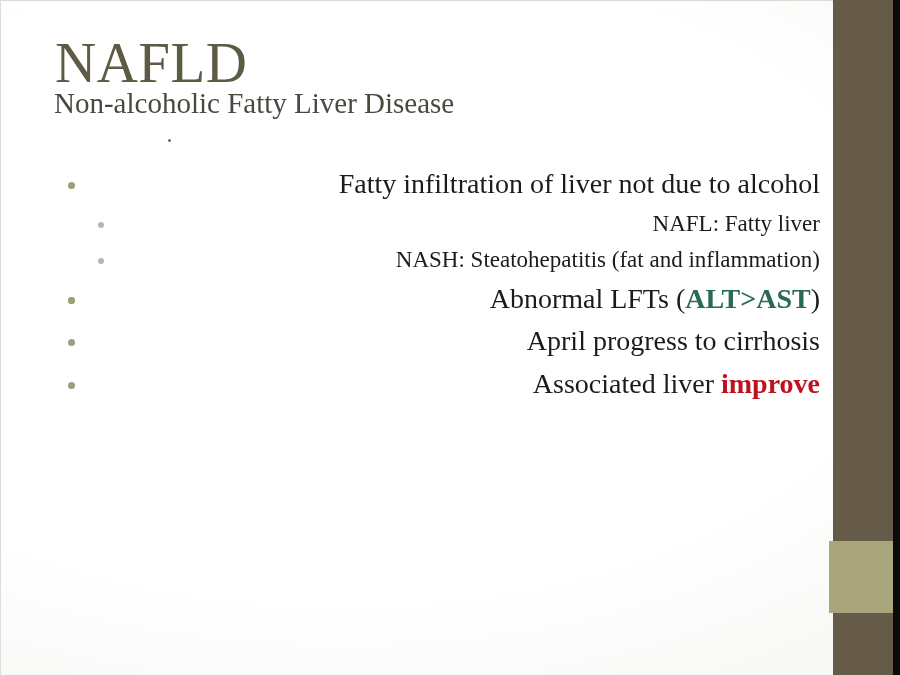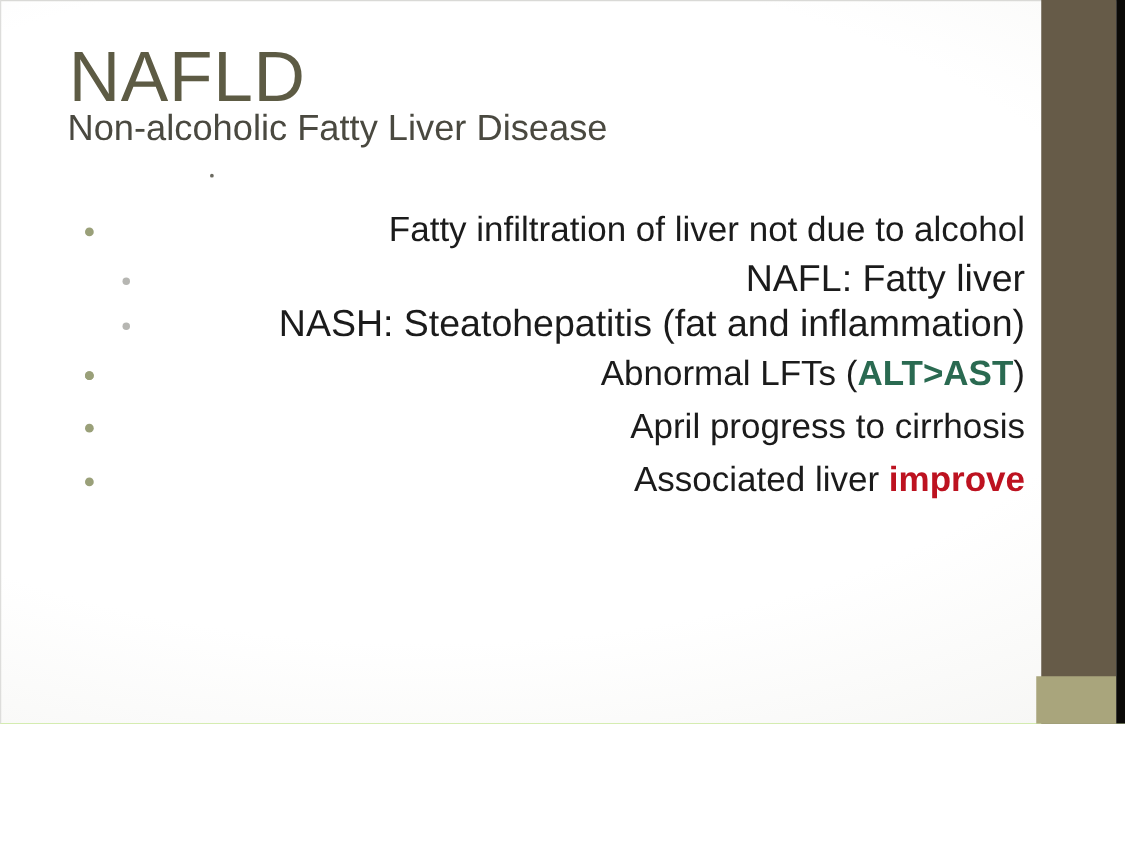--- a/index.html
+++ b/index.html
@@ -3,24 +3,24 @@
 <meta charset="utf-8">
 <style>
   html, body {
     margin: 0;
     padding: 0;
     background: #ffffff;
   }
   #slide {
     position: relative;
     width: 900px;
-    height: 579px;
+    height: 675px;
     overflow: hidden;
-    background: #84cc16;
-    font-family: Liberation Sans, sans-serif;
+    background: #fca5a5;
+    font-family: Liberation Serif, serif;
     box-sizing: border-box;
   }
 
   
   #canvas-wash {
     position: absolute;
     inset: 0;
     background:
       radial-gradient(ellipse 120% 90% at 38% 42%, #ffffff 0%, #ffffff 52%, #f6f6f4 82%, #eeeeec 100%);
     pointer-events: none;
@@ -112,21 +112,21 @@
     text-align: right;
   }
   .li.lvl1 {
     padding-left: 30px;
     font-size: 28px;
     line-height: 42.5px;
     color: #1b1b1b;
   }
   .li.lvl2 {
     padding-left: 60px;
-    font-size: 30px;
+    font-size: 23px;
     line-height: 36px;
     color: #1b1b1b;
   }
   .dot {
     position: absolute;
     border-radius: 50%;
   }
   .li.lvl1 > .dot {
     left: 8px;
     top: 19px;

